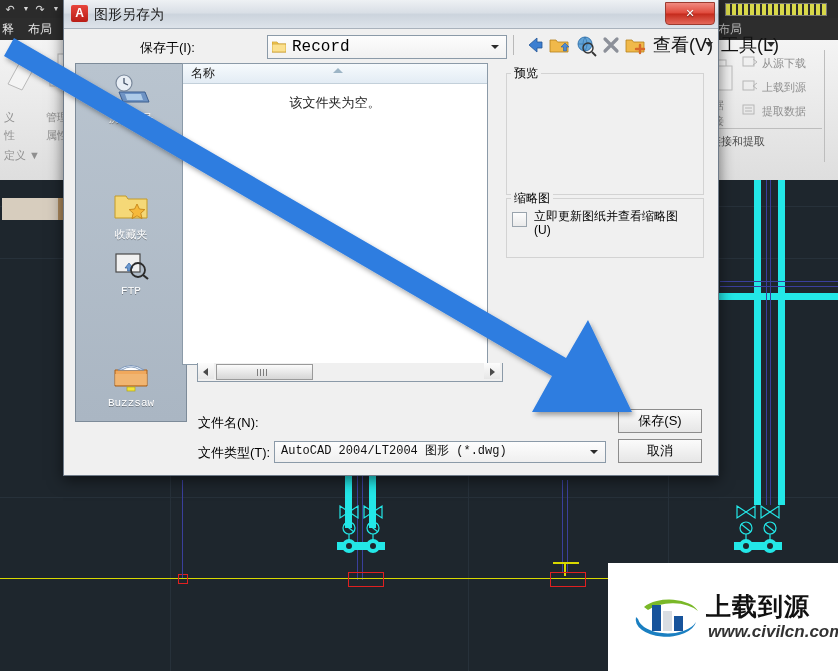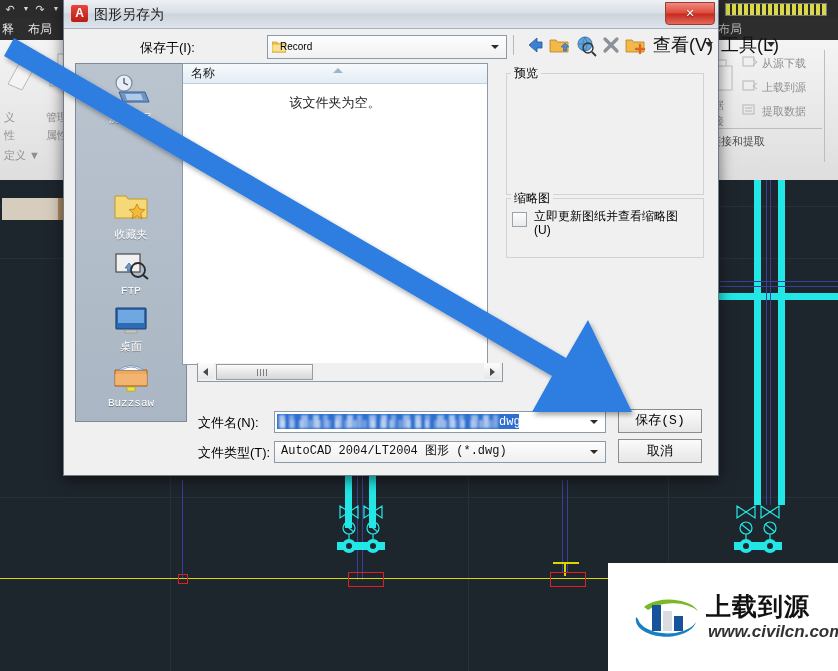--- a/index.html
+++ b/index.html
@@ -59,22 +59,22 @@
   #dlg-close:after{content:"\2715";position:absolute;left:0;top:0;width:48px;height:21px;
     line-height:21px;text-align:center;color:#fff;font-size:11px;font-weight:bold;
     text-shadow:0 1px 1px rgba(0,0,0,.5);}
 
   .dlg-lbl{position:absolute;font-size:13px;color:#000;white-space:nowrap;}
 
   
   #saveIn-combo{position:absolute;left:203px;top:35px;width:238px;height:22px;
     background:linear-gradient(#fdfdfd,#f1f1f1);border:1px solid #8b9aa8;}
   #saveIn-folder{position:absolute;left:4px;top:4px;width:14px;height:13px;}
-  #saveIn-text{position:absolute;left:12px;top:3px;height:16px;line-height:16px;
-    font-family:Liberation Sans, sans-serif;font-size:10px;color:#000;}
+  #saveIn-text{position:absolute;left:24px;top:3px;height:16px;line-height:16px;
+    font-family:Liberation Mono, monospace;font-size:16px;color:#000;}
   .combo-arrow{position:absolute;width:15px;height:20px;}
   .combo-arrow:after{content:"";position:absolute;left:4px;top:8px;
     border-left:4px solid transparent;border-right:4px solid transparent;border-top:4px solid #2b2b2b;}
 
   
   #dlg-toolbar{position:absolute;left:449px;top:33px;width:262px;height:26px;}
   .tb-item{position:absolute;top:0;height:24px;cursor:pointer;}
   .tb-txt{position:absolute;top:4px;height:16px;line-height:16px;font-size:18px;color:#111;white-space:nowrap;}
   .tb-caret{position:absolute;top:9px;width:0;height:0;
     border-left:4px solid transparent;border-right:4px solid transparent;border-top:5px solid #2b2b2b;}
@@ -132,21 +132,21 @@
   #fn-ext{position:absolute;left:222px;top:1px;height:14px;line-height:14px;
     font-family:"Liberation Mono","DejaVu Sans Mono",monospace;font-size:12px;color:#fff;}
   #ft-combo{position:absolute;left:273px;top:441px;width:330px;height:20px;
     background:linear-gradient(#fdfdfd,#efefef);border:1px solid #8b9aa8;}
   #ft-text{position:absolute;left:6px;top:2px;height:15px;line-height:15px;
     font-family:"Liberation Mono","DejaVu Sans Mono",monospace;font-size:12px;color:#111;white-space:nowrap;}
 
   .dlg-btn{position:absolute;width:82px;height:22px;
     background:linear-gradient(#fbfbfb,#e6e6e6);border:1px solid #8c8c8c;
     font-size:13px;color:#000;text-align:center;line-height:22px;cursor:pointer;}
-  #btn-save{left:617px;top:409px;font-family:Liberation Mono, monospace;}
+  #btn-save{left:617px;top:409px;}
   #btn-cancel{left:617px;top:439px;}
 
   
   #annot-arrow{position:absolute;left:0;top:0;width:838px;height:671px;pointer-events:none;}
 
   
   #watermark{position:absolute;left:608px;top:563px;width:230px;height:108px;background:#fff;}
   #wm-mark{position:absolute;left:22px;top:28px;width:72px;height:52px;}
   #wm-cn{position:absolute;left:98px;top:28px;height:30px;line-height:30px;
     font-size:25px;font-weight:bold;color:#111;letter-spacing:1px;white-space:nowrap;}
@@ -381,28 +381,20 @@
     <div class="place" style="top:186px">
       <svg class="place-ico" width="36" height="30" viewBox="0 0 36 30">
         <rect x="3" y="4" width="24" height="18" fill="#f1f1f1" stroke="#4a4a4a" stroke-width="1.2"></rect>
         <path d="M12 18 l4-5 4 5 h-2.6 v3 h-2.8 v-3 Z" fill="#6d9ad1" stroke="#2f5e9c" stroke-width=".7"></path>
         <circle cx="25" cy="20" r="7" fill="none" stroke="#2b2b2b" stroke-width="1.8"></circle>
         <line x1="30" y1="25" x2="35" y2="29" stroke="#2b2b2b" stroke-width="2.2"></line>
       </svg>
       <div class="place-lbl">FTP</div>
     </div>
 
-    <div class="place" style="top:242px">
-      <svg class="place-ico" width="36" height="28" viewBox="0 0 36 28">
-        <rect x="3" y="2" width="30" height="21" rx="1" fill="#2e6bb5" stroke="#1a3f73" stroke-width="1.2"></rect>
-        <rect x="5" y="4" width="26" height="13" fill="#6fa8e0"></rect>
-        <rect x="12" y="24" width="12" height="3" fill="#c7c7c7" stroke="#8b8b8b" stroke-width=".6"></rect>
-      </svg>
-      <div class="place-lbl">桌面</div>
-    </div>
 
     <div class="place" style="top:298px">
       <svg class="place-ico" width="38" height="30" viewBox="0 0 38 30">
         <path d="M3 8 h32 v16 H3 Z" fill="#f0a85c" stroke="#a85e16" stroke-width="1"></path>
         <path d="M6 8 q13 -9 26 0 Z" fill="#e8f1fb" stroke="#7590b4" stroke-width=".9"></path>
         <path d="M10 8 q9 -6 18 0" fill="#ffffff" stroke="#7590b4" stroke-width=".8"></path>
         <rect x="3" y="12" width="32" height="11" fill="#f2b978" opacity=".75"></rect>
         <rect x="15" y="25" width="8" height="4" fill="#f3e43a" stroke="#b3a518" stroke-width=".7"></rect>
       </svg>
       <div class="place-lbl">Buzzsaw</div>
@@ -430,28 +422,20 @@
 
   <div class="grp" id="preview-box" style="left:442px;top:73px"></div>
   <div class="grp-title" style="left:447px;top:65px">预览</div>
 
   <div class="grp" id="thumb-box" style="left:442px;top:198px"></div>
   <div class="grp-title" style="left:447px;top:190px">缩略图</div>
   <div id="thumb-check" style="left:448px;top:212px"></div>
   <div id="thumb-check-lbl" style="left:470px;top:209px">立即更新图纸并查看缩略图(U)</div>
 
   <div class="dlg-lbl" style="left:134px;top:414px">文件名(N):</div>
-  <div id="fn-combo" style="left:210px;top:411px">
-    <div id="fn-sel">
-      <div id="fn-blur"></div>
-      <div id="fn-blur2"></div>
-      <div id="fn-ext">dwg</div>
-    </div>
-    <div class="combo-arrow" style="left:311px;top:0px"></div>
-  </div>
 
   <div class="dlg-lbl" style="left:134px;top:444px">文件类型(T):</div>
   <div id="ft-combo" style="left:210px;top:441px">
     <div id="ft-text">AutoCAD 2004/LT2004 图形 (*.dwg)</div>
     <div class="combo-arrow" style="left:311px;top:0px"></div>
   </div>
 
   <div class="dlg-btn" id="btn-save" style="left:554px;top:409px">保存(S)</div>
   <div class="dlg-btn" id="btn-cancel" style="left:554px;top:439px">取消</div>
 </div>

